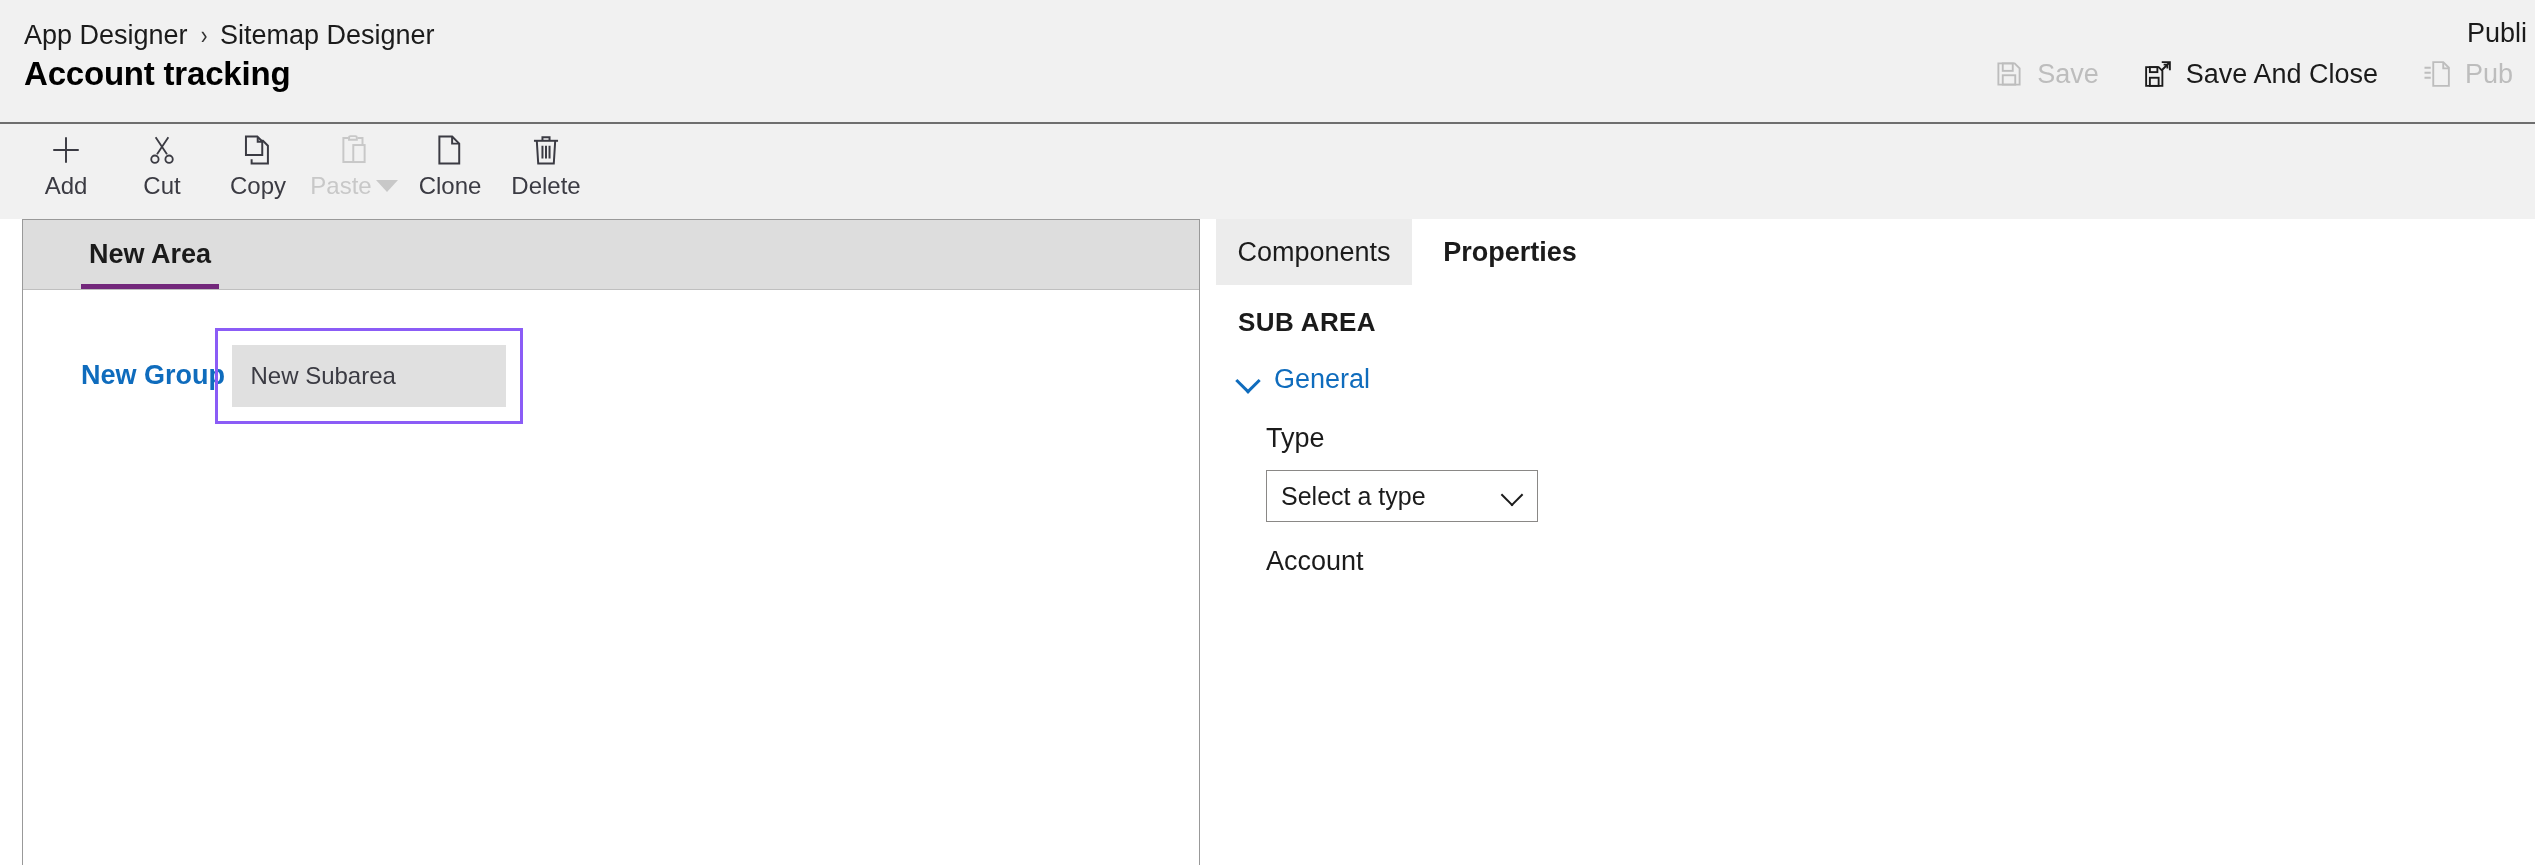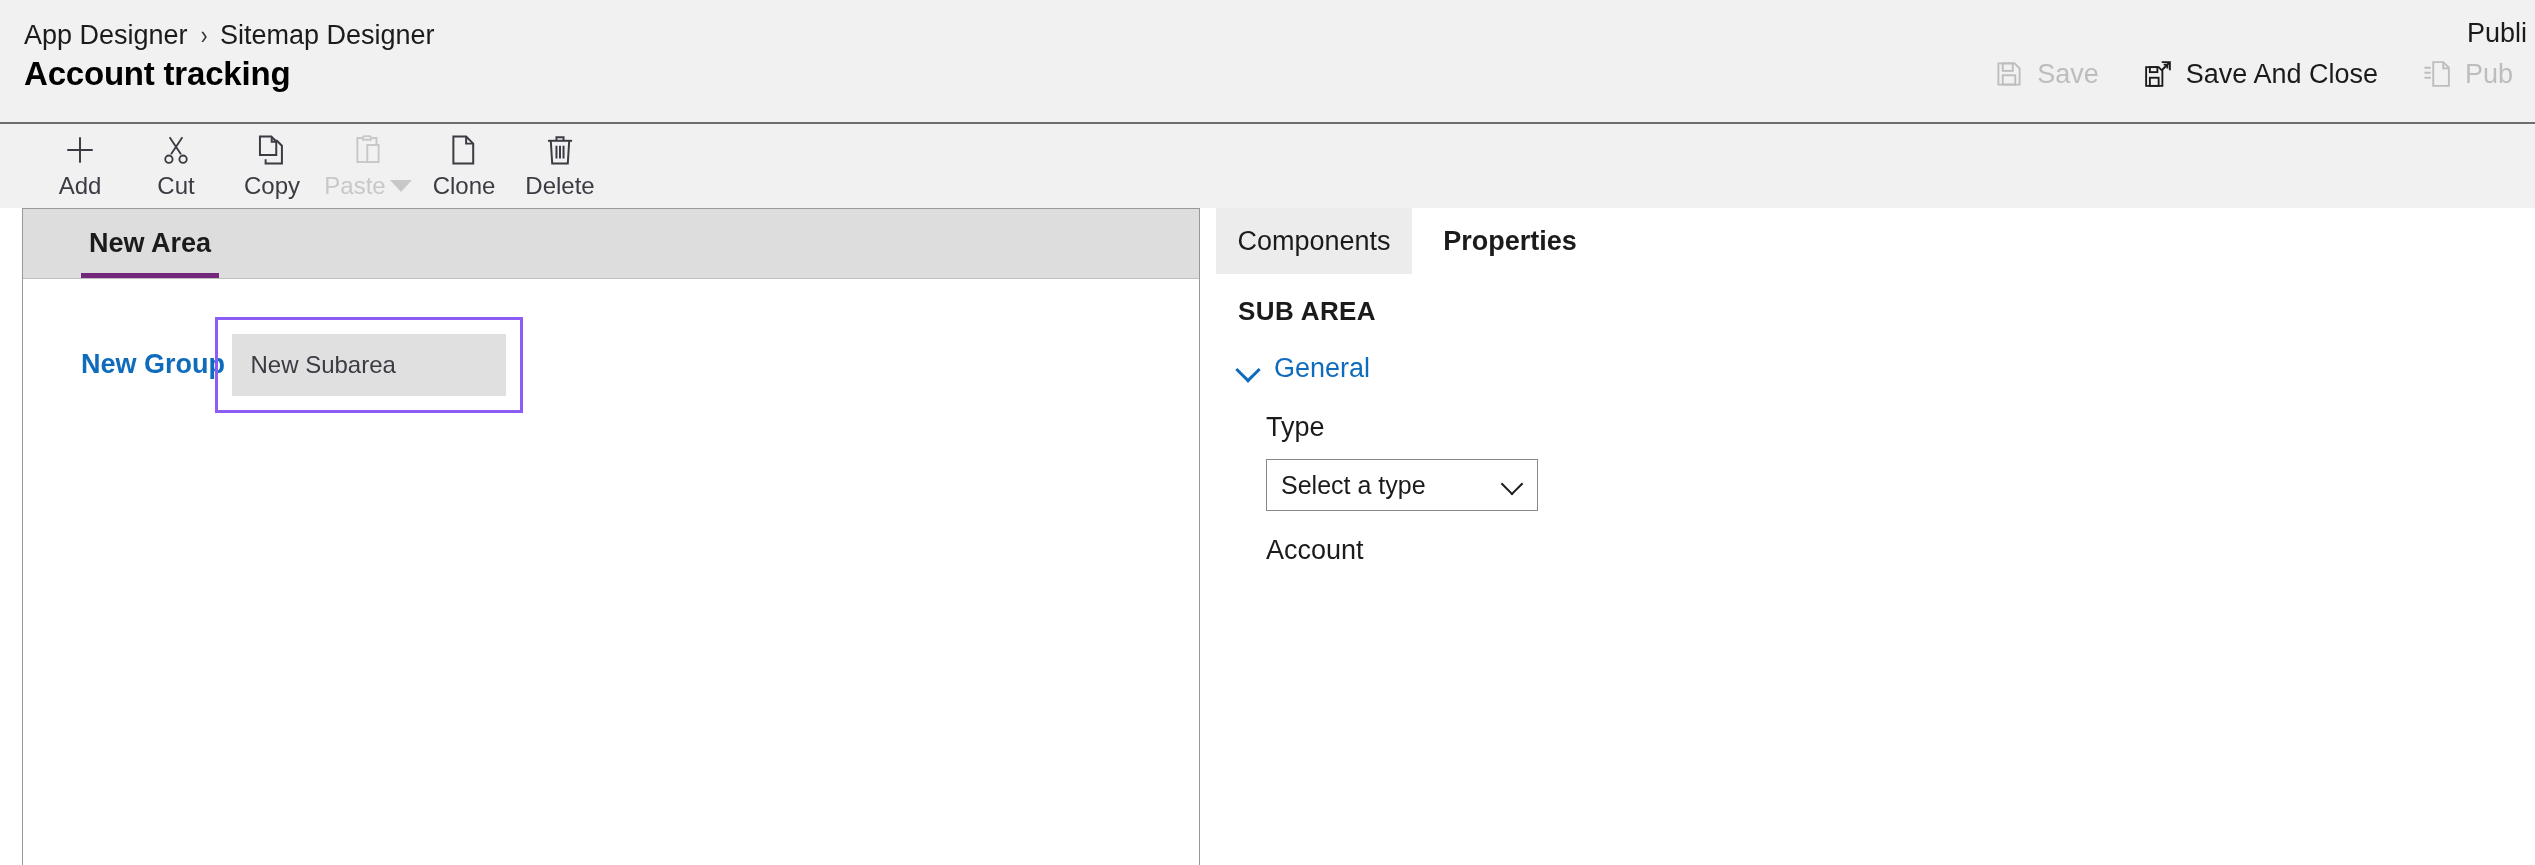--- a/index.html
+++ b/index.html
@@ -65,25 +65,25 @@
     right: 8px; top: 18px;
     font-size: 27px;
     color: #1b1b1b;
     white-space: nowrap;
     overflow: hidden;
   }
 
   
   .toolbar {
     position: relative;
-    height: 84px;
+    height: 95px;
     background: #f1f1f1;
     display: flex;
     align-items: flex-start;
-    padding-left: 32px;
+    padding-left: 18px;
   }
   .tb-btn {
     width: 96px;
     height: 84px;
     display: flex;
     flex-direction: column;
     align-items: center;
     justify-content: flex-start;
     padding-top: 6px;
     color: #3b3b43;

